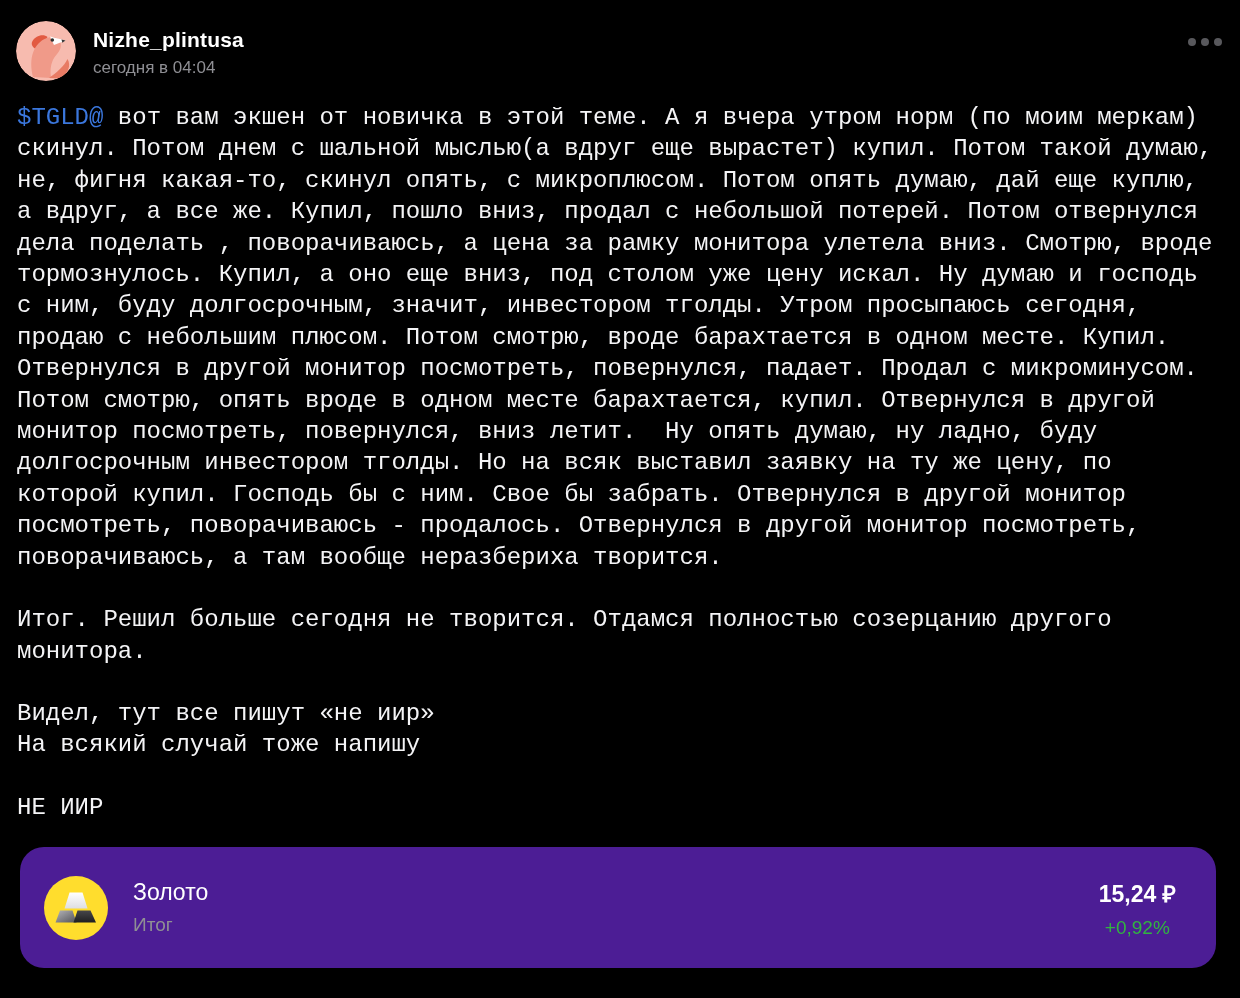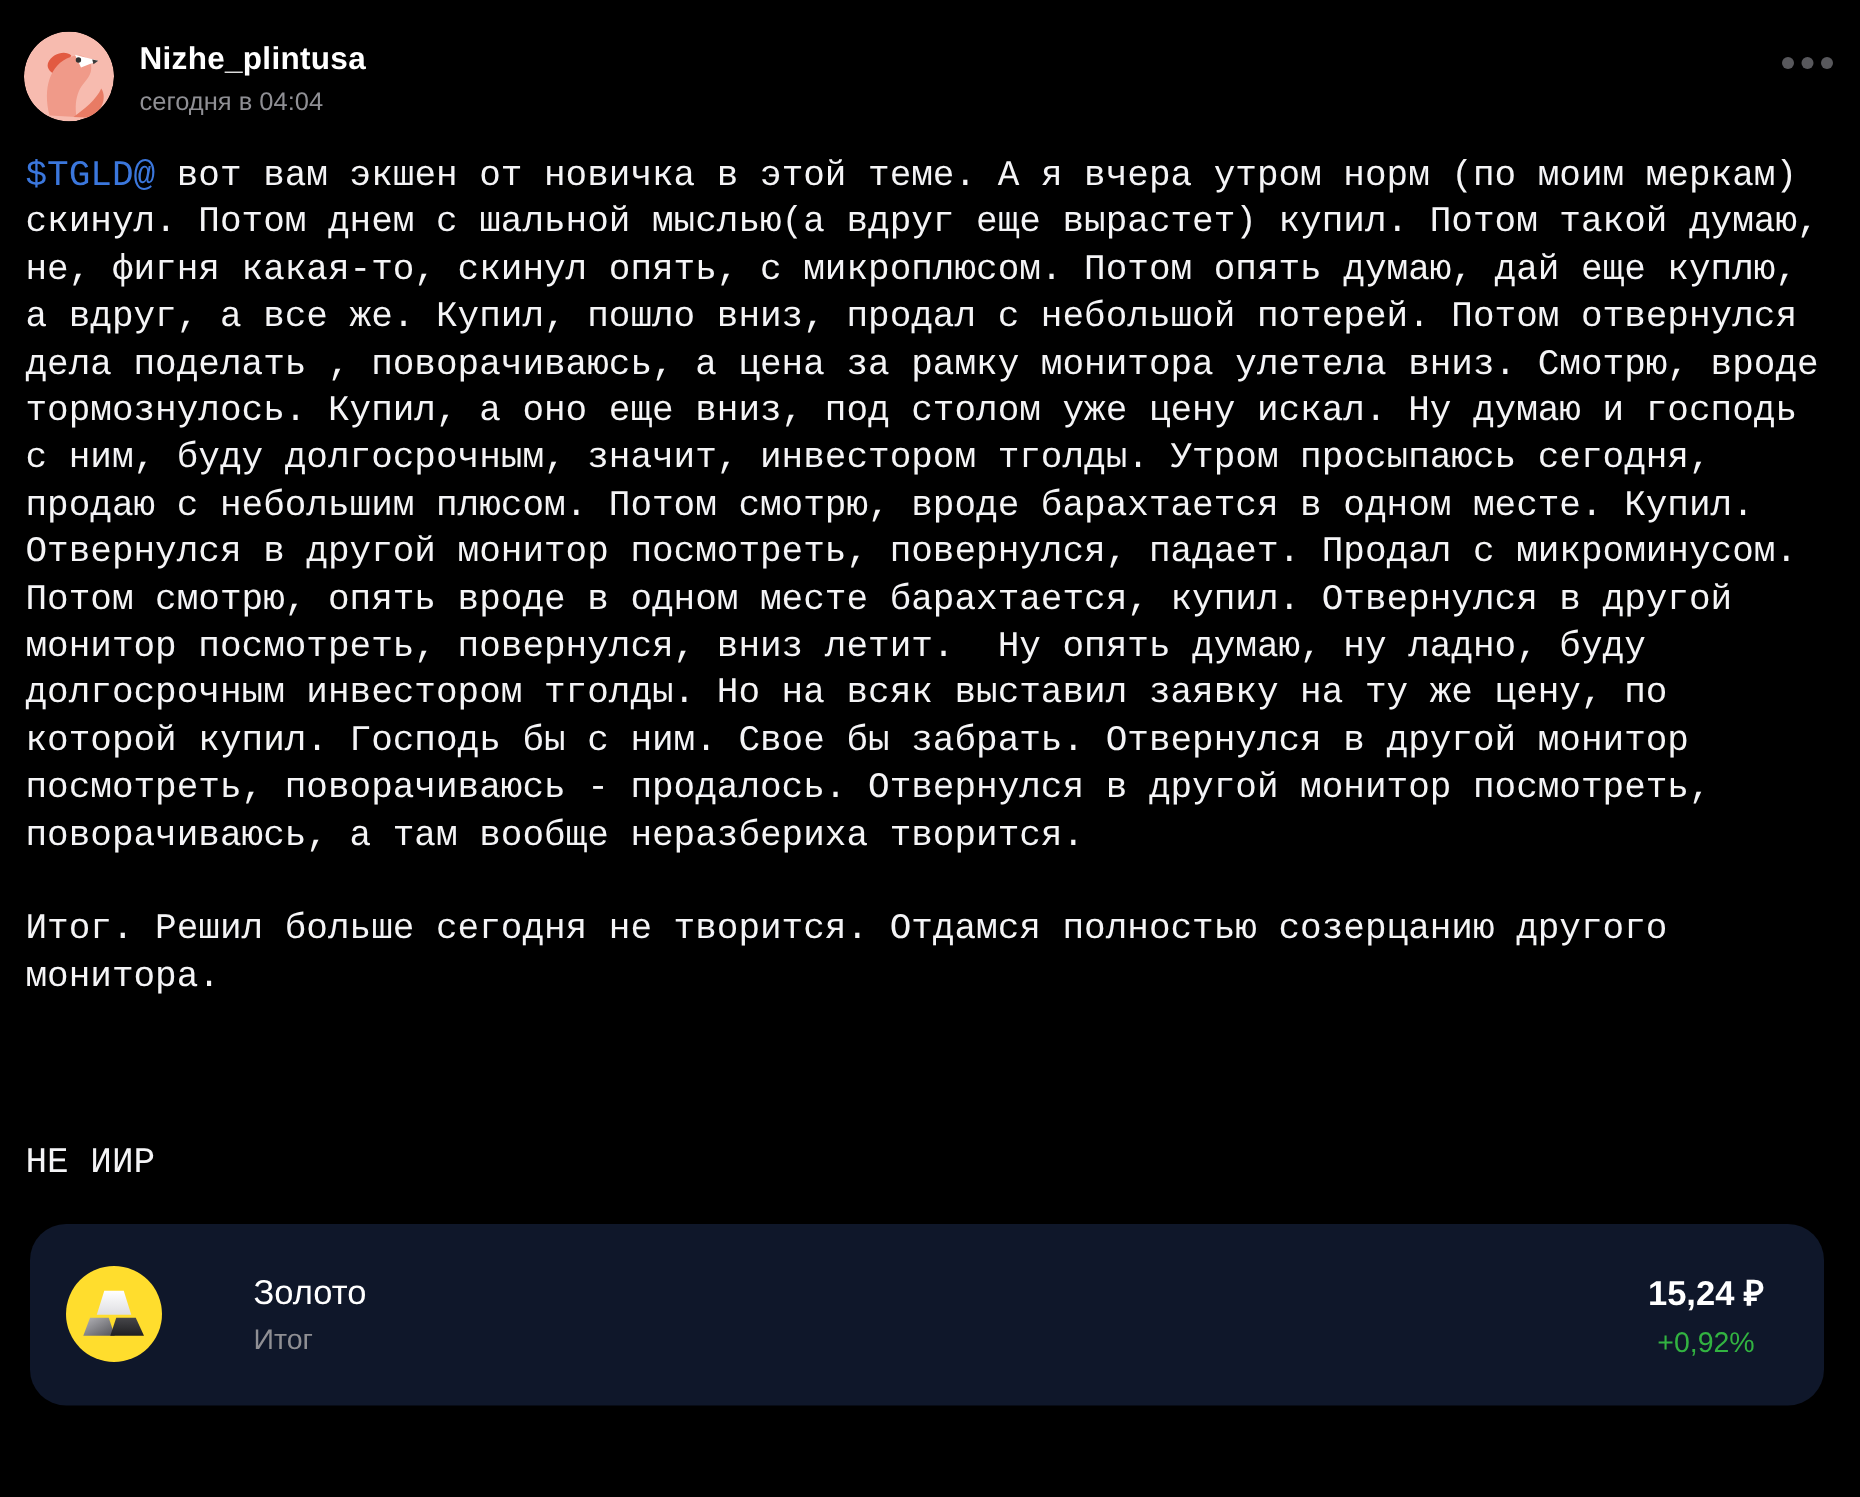--- a/index.html
+++ b/index.html
@@ -75,28 +75,27 @@
   .post-body p:last-child { margin-bottom: 0; }
   .ticker-link {
     color: var(--link, #3b77dd);
     text-decoration: none;
     cursor: pointer;
   }
   
   .instrument-card {
     margin: 24px 24px 0 20px;
     height: 121px;
-    background: #0f172a;
+    background: #4c1d95;
     border-radius: 24px;
     display: flex;
     align-items: center;
     padding: 0 40px 0 24px;
     box-sizing: border-box;
     cursor: pointer;
-    gap: 36px;
   }
   .coin-icon { width: 64px; height: 64px; flex: 0 0 auto; }
   .card-info { margin-left: 25px; }
   .card-title { color: #ffffff; font-size: 23px; }
   .card-subtitle { color: var(--muted, #9b9ba1); font-size: 19px; margin-top: 8px; }
   .card-price { margin-left: auto; text-align: right; }
   .price-value { color: #ffffff; font-size: 23px; font-weight: bold; }
   .price-change { color: var(--positive, #32b341); font-size: 19px; margin-top: 8px; text-align: center; }
 </style>
 </head>
@@ -123,21 +122,21 @@
     <div class="menu-button">
       <span class="dot"></span>
       <span class="dot"></span>
       <span class="dot"></span>
     </div>
   </header>
 
   <div class="post-body">
     <p><a class="ticker-link">$TGLD@</a><span> вот вам экшен от новичка в этой теме. А я вчера утром норм (по моим меркам) скинул. Потом днем с шальной мыслью(а вдруг еще вырастет) купил. Потом такой думаю, не, фигня какая-то, скинул опять, с микроплюсом. Потом опять думаю, дай еще куплю, а вдруг, а все же. Купил, пошло вниз, продал с небольшой потерей. Потом отвернулся дела поделать , поворачиваюсь, а цена за рамку монитора улетела вниз. Смотрю, вроде тормознулось. Купил, а оно еще вниз, под столом уже цену искал. Ну думаю и господь с ним, буду долгосрочным, значит, инвестором тголды. Утром просыпаюсь сегодня, продаю с небольшим плюсом. Потом смотрю, вроде барахтается в одном месте. Купил. Отвернулся в другой монитор посмотреть, повернулся, падает. Продал с микроминусом. Потом смотрю, опять вроде в одном месте барахтается, купил. Отвернулся в другой монитор посмотреть, повернулся, вниз летит.  Ну опять думаю, ну ладно, буду долгосрочным инвестором тголды. Но на всяк выставил заявку на ту же цену, по которой купил. Господь бы с ним. Свое бы забрать. Отвернулся в другой монитор посмотреть, поворачиваюсь - продалось. Отвернулся в другой монитор посмотреть, поворачиваюсь, а там вообще неразбериха творится.</span></p>
     <p>Итог. Решил больше сегодня не творится. Отдамся полностью созерцанию другого монитора.</p>
-    <p><br></p>
+    <p><span>Видел, тут все пишут «не иир»</span><br><span>На всякий случай тоже напишу</span></p>
     <p>НЕ ИИР</p>
   </div>
 
   <div class="instrument-card">
     <svg class="coin-icon" viewBox="0 0 64 64" width="64" height="64" xmlns="http://www.w3.org/2000/svg">
       <defs>
         <linearGradient id="gTop" x1="0" y1="0" x2="0" y2="1">
           <stop offset="0" stop-color="#FFFFFF"></stop>
             <stop offset="1" stop-color="#DEDEE2"></stop>
         </linearGradient>

